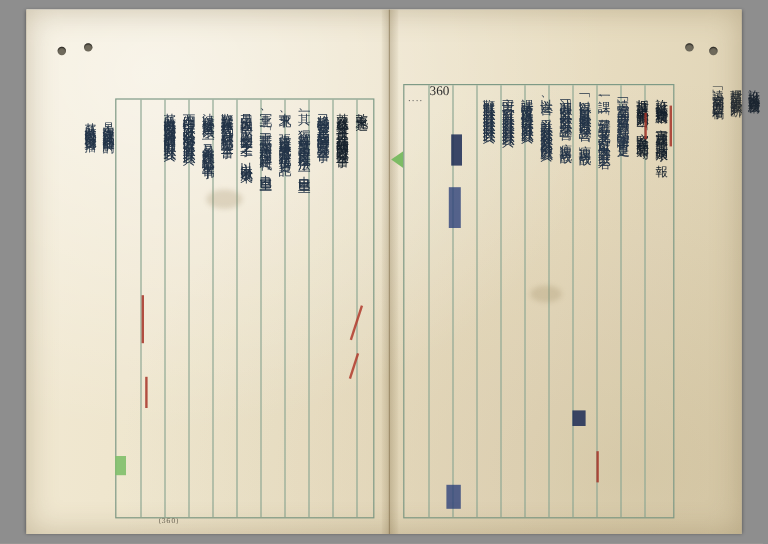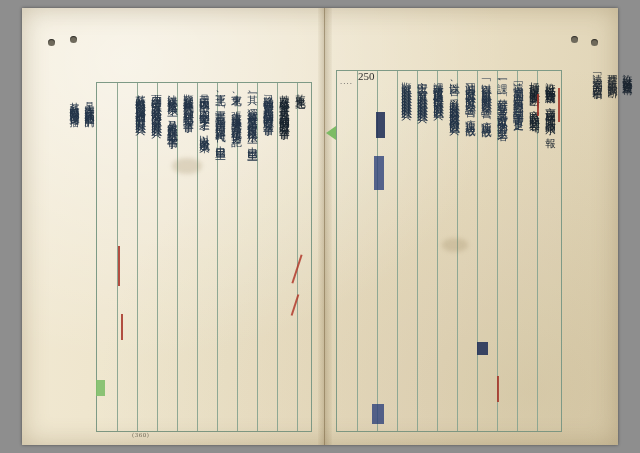--- a/index.html
+++ b/index.html
@@ -317,21 +317,21 @@
         <div class="vline" style="left:80px"></div>
         <div class="vline" style="left:100px"></div>
         <div class="vline" style="left:120px"></div>
         <div class="vline" style="left:140px"></div>
         <div class="vline" style="left:160px"></div>
         <div class="vline" style="left:180px"></div>
         <div class="vline" style="left:200px"></div>
       </div>
 
       <div class="page-num-dots">....</div>
-      <div class="page-num">250</div>
+      <div class="page-num">360</div>
 
       <div class="cols">
         <div class="col ink-dark">許批以後善西安緩稱。言漢校同「子其同話高壞水、報</div>
         <div class="col ink-dark">括理是以美報千以判断、「室將以和」的其等句</div>
         <div class="col ink-blue">遠」「室廟」的「西若稿子」已経起話」「室謝子」」可是更</div>
         <div class="col ink-blue">一課、「若好等」「室若北之」「室以可以为其了」以至若</div>
         <div class="col ink-blue">「以得」是以是以是以其以言以一課善、「瘦遠」觀故</div>
         <div class="col ink-blue">油其以「室以其以「室以其以一課善、「瘦遠」觀故</div>
         <div class="col ink-blue">以注言、奚以其以其以及為以其以及為以清以以其</div>
         <div class="col ink-blue">課時支後沒沒以尚性提以寺以清以其以以其</div>

